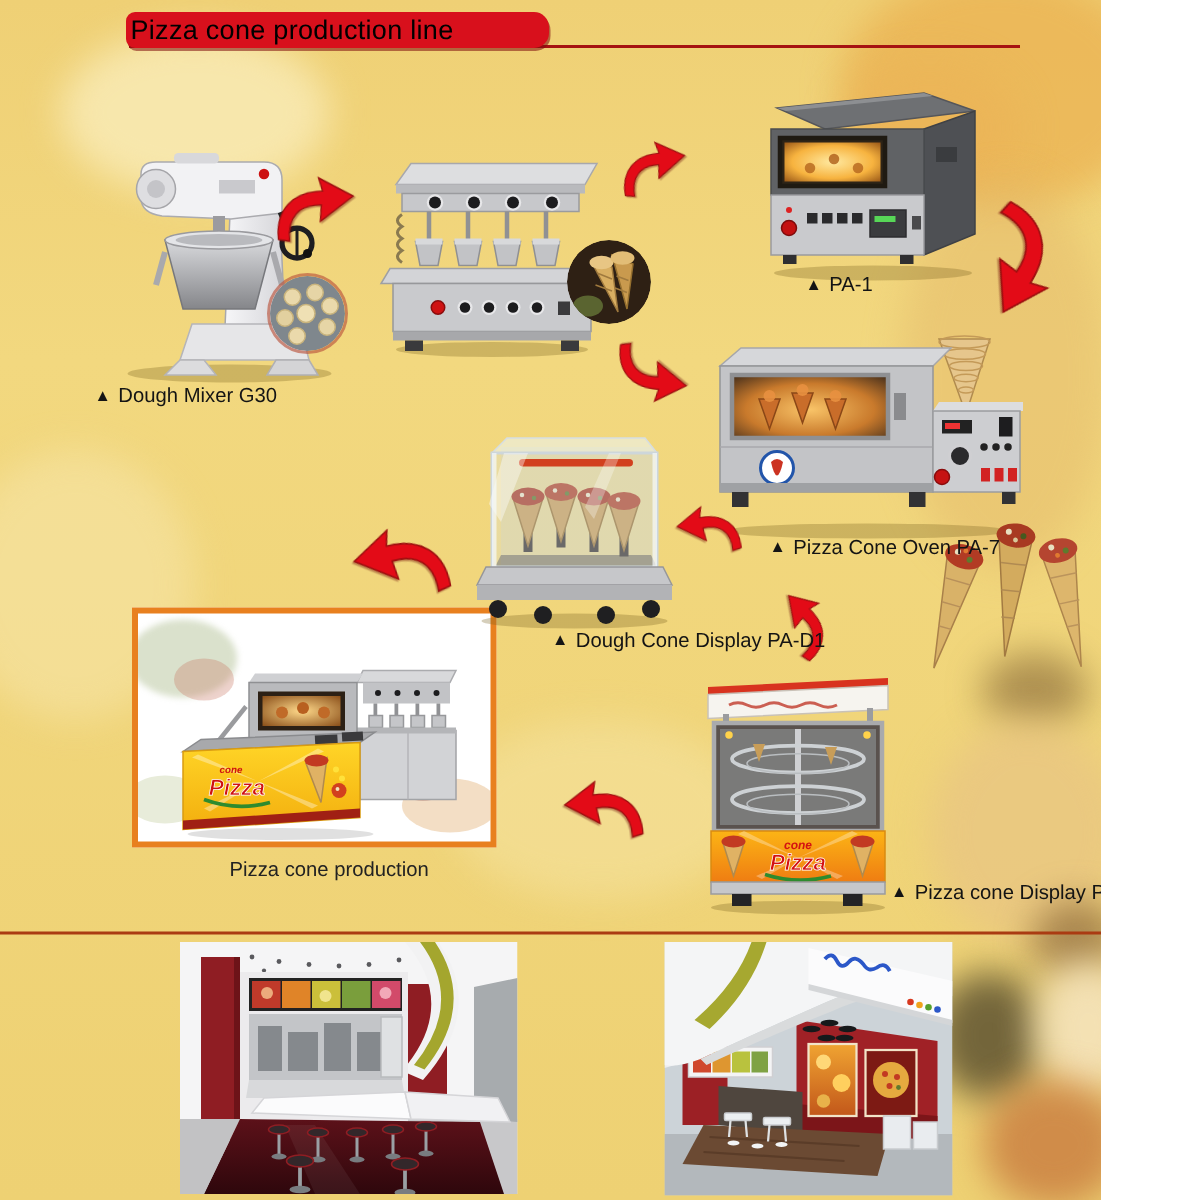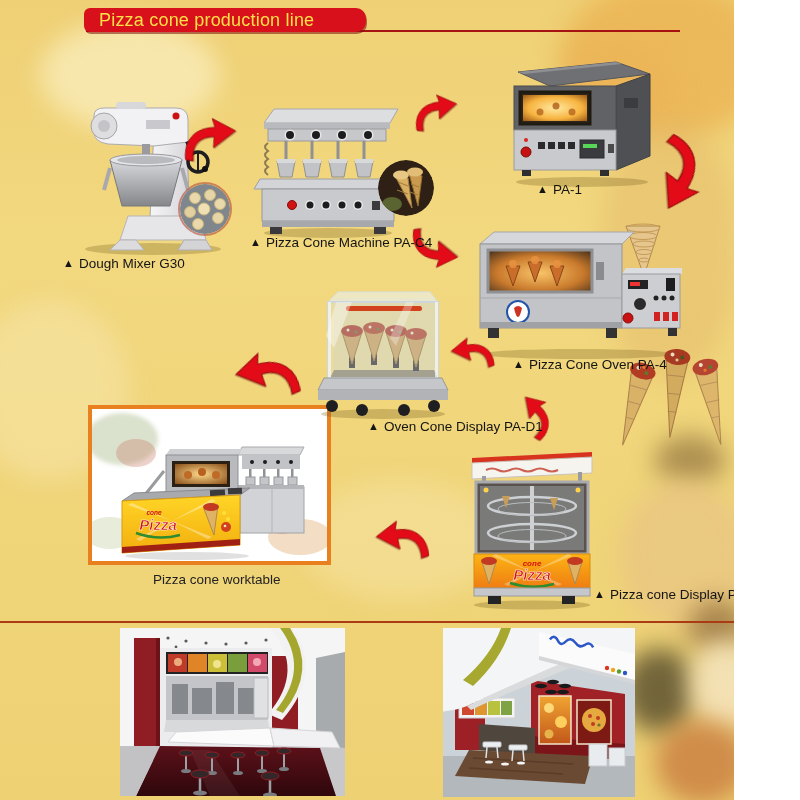--- a/index.html
+++ b/index.html
@@ -3,21 +3,21 @@
 <meta charset="utf-8">
 <style>
   html,body{margin:0;padding:0;background:#fff;}
   .page{position:relative;width:800px;height:800px;background:#ffffff;overflow:hidden;
         font-family:"Liberation Sans",sans-serif;}
   .content{position:absolute;left:0;top:0;width:734px;height:800px;overflow:hidden;
         background:linear-gradient(180deg,#efd075 0%,#f2d87f 30%,#eed173 100%);}
   .b{position:absolute;border-radius:50%;filter:blur(12px);pointer-events:none;}
   .banner{position:absolute;left:84px;top:8px;width:282px;height:24px;background:#d8101c;
         border-radius:6px 10px 10px 6px;box-shadow:1px 2px 0 rgba(125,13,13,.55);z-index:30;}
-  .banner span{display:block;padding-left:15px;line-height:24px;font-size:18px;color:#fde047;
+  .banner span{display:block;padding-left:3px;line-height:24px;font-size:18px;color:#000000;
         letter-spacing:.2px;white-space:nowrap;}
   .banner-line{position:absolute;left:86px;top:30px;width:594px;height:2px;background:#a61212;z-index:29;}
   .sep-line{position:absolute;left:0;top:621px;width:734px;height:2px;background:#aa3b12;z-index:5;}
   .lbl{position:absolute;font-size:13.5px;color:#141414;white-space:nowrap;z-index:40;}
   .lbl .tri{font-size:11px;margin-right:5px;position:relative;top:-1px;}
   .mach{position:absolute;z-index:10;}
   .arrow{position:absolute;z-index:25;filter:drop-shadow(1px 1px 0 rgba(100,0,0,.35));}
   .circ{position:absolute;border-radius:50%;overflow:hidden;z-index:12;}
   .wt-box{position:absolute;left:88px;top:405px;width:235px;height:152px;background:#ffffff;
         border:4px solid #e8801f;z-index:8;overflow:hidden;}
@@ -631,33 +631,30 @@
   <svg class="arrow" style="left:514px;top:396px;width:46px;height:40px;transform:scaleX(-1) rotate(-48deg)" viewBox="0 0 64 48">
         <path d="M4 44 C4 22 18 10 40 12 L38 2 L62 18 L36 34 L38 22 C22 20 12 28 12 46 Z" fill="#e30b17" stroke="#9c0f0f" stroke-width="1"></path>
       </svg>
   <svg class="arrow" style="left:373px;top:519px;width:60px;height:42px;transform:scaleX(-1) rotate(4deg)" viewBox="0 0 64 48">
         <path d="M4 44 C4 22 18 10 40 12 L38 2 L62 18 L36 34 L38 22 C22 20 12 28 12 46 Z" fill="#e30b17" stroke="#9c0f0f" stroke-width="1"></path>
       </svg>
 
   <div class="lbl" style="left:63px;top:256px">
     <span class="tri">▲</span><span>Dough Mixer G30</span>
   </div>
-  <div class="lbl" style="left:250px;top:235px">
-    <span class="tri">▲</span><span>Pizza Cone Machine PA-C4</span>
-  </div>
   <div class="lbl" style="left:537px;top:182px">
     <span class="tri">▲</span><span>PA-1</span>
   </div>
   <div class="lbl" style="left:513px;top:357px">
-    <span class="tri">▲</span><span>Pizza Cone Oven PA-4</span>
+    <span class="tri">▲</span><span>Pizza Cone Oven PA-7</span>
   </div>
   <div class="lbl" style="left:368px;top:419px">
-    <span class="tri">▲</span><span>Oven Cone Display PA-D1</span>
+    <span class="tri">▲</span><span>Dough Cone Display PA-D1</span>
   </div>
   <div class="lbl" style="left:594px;top:587px">
     <span class="tri">▲</span><span>Pizza cone Display PA-D2</span>
   </div>
   <div class="lbl" style="left:153px;top:572px;color:#222">
-    <span>Pizza cone worktable</span>
+    <span>Pizza cone production</span>
   </div>
 
  </div>
 </div>
 
 </body></html>

